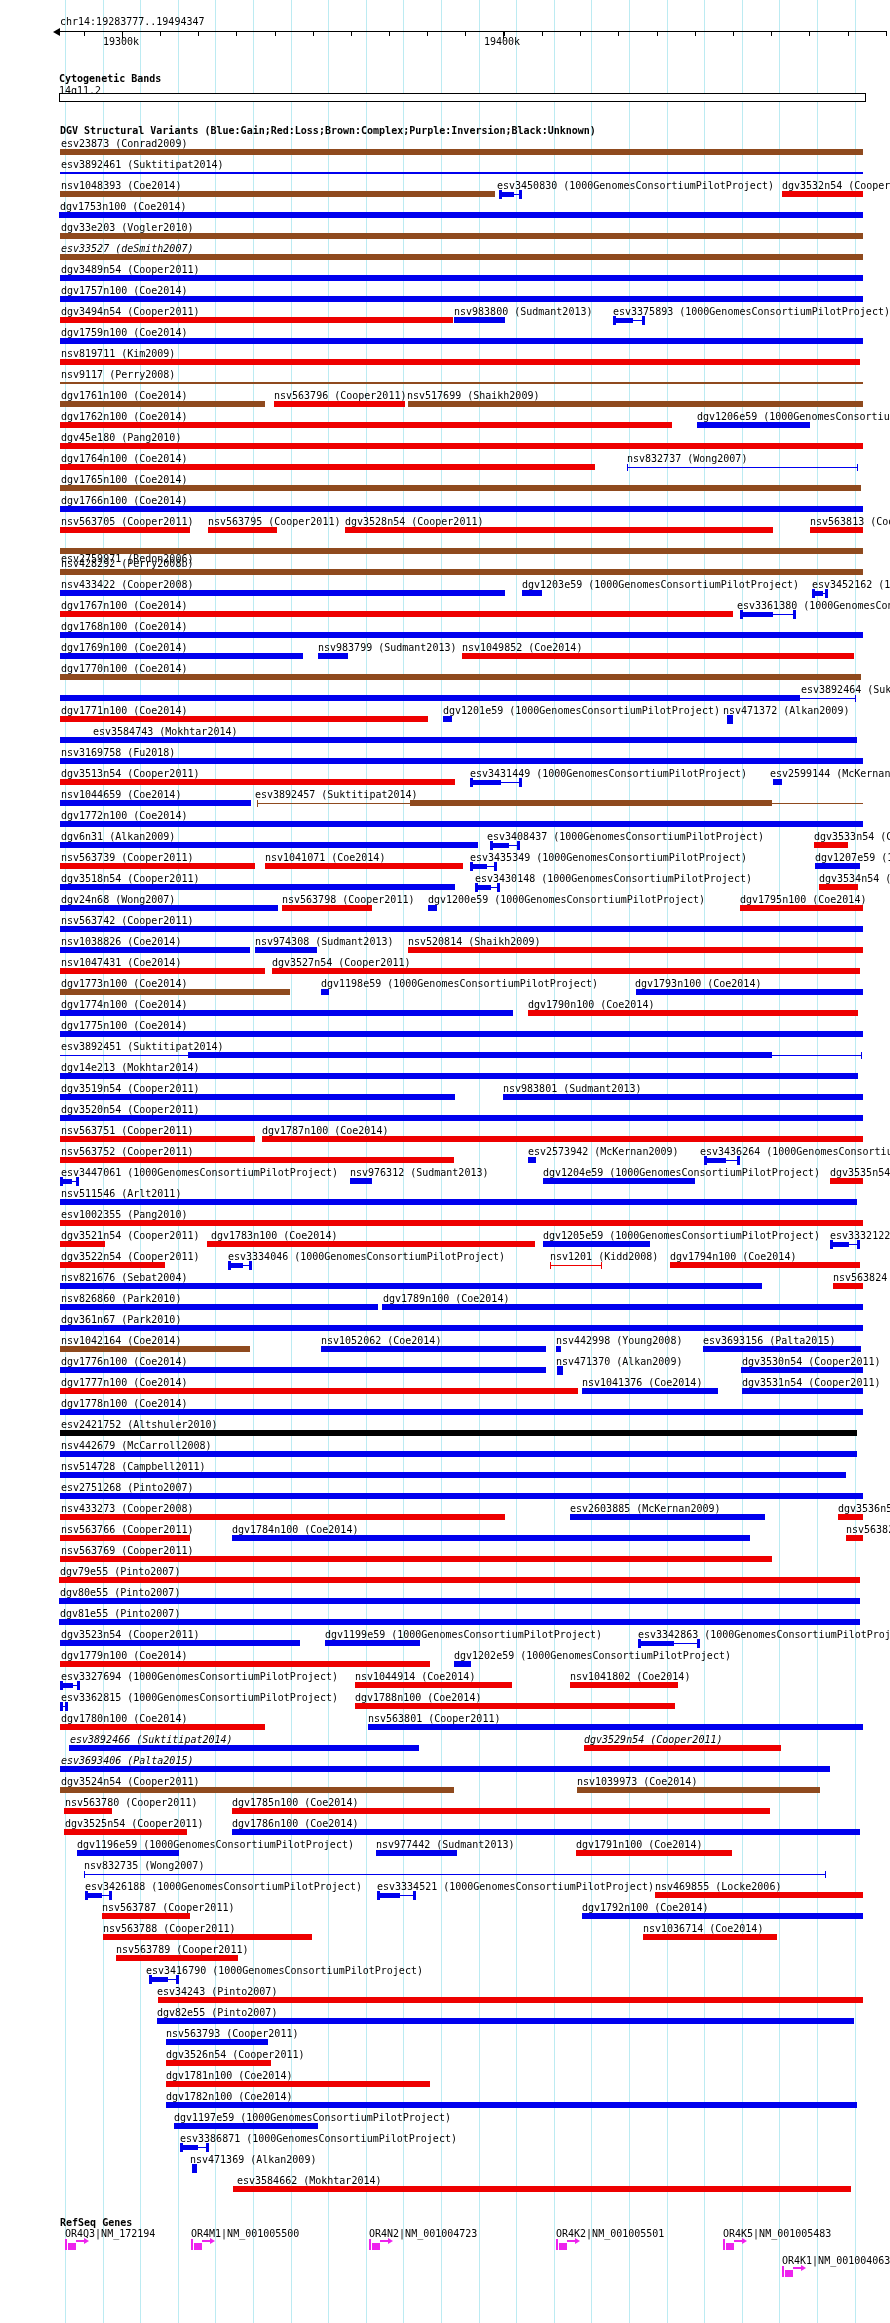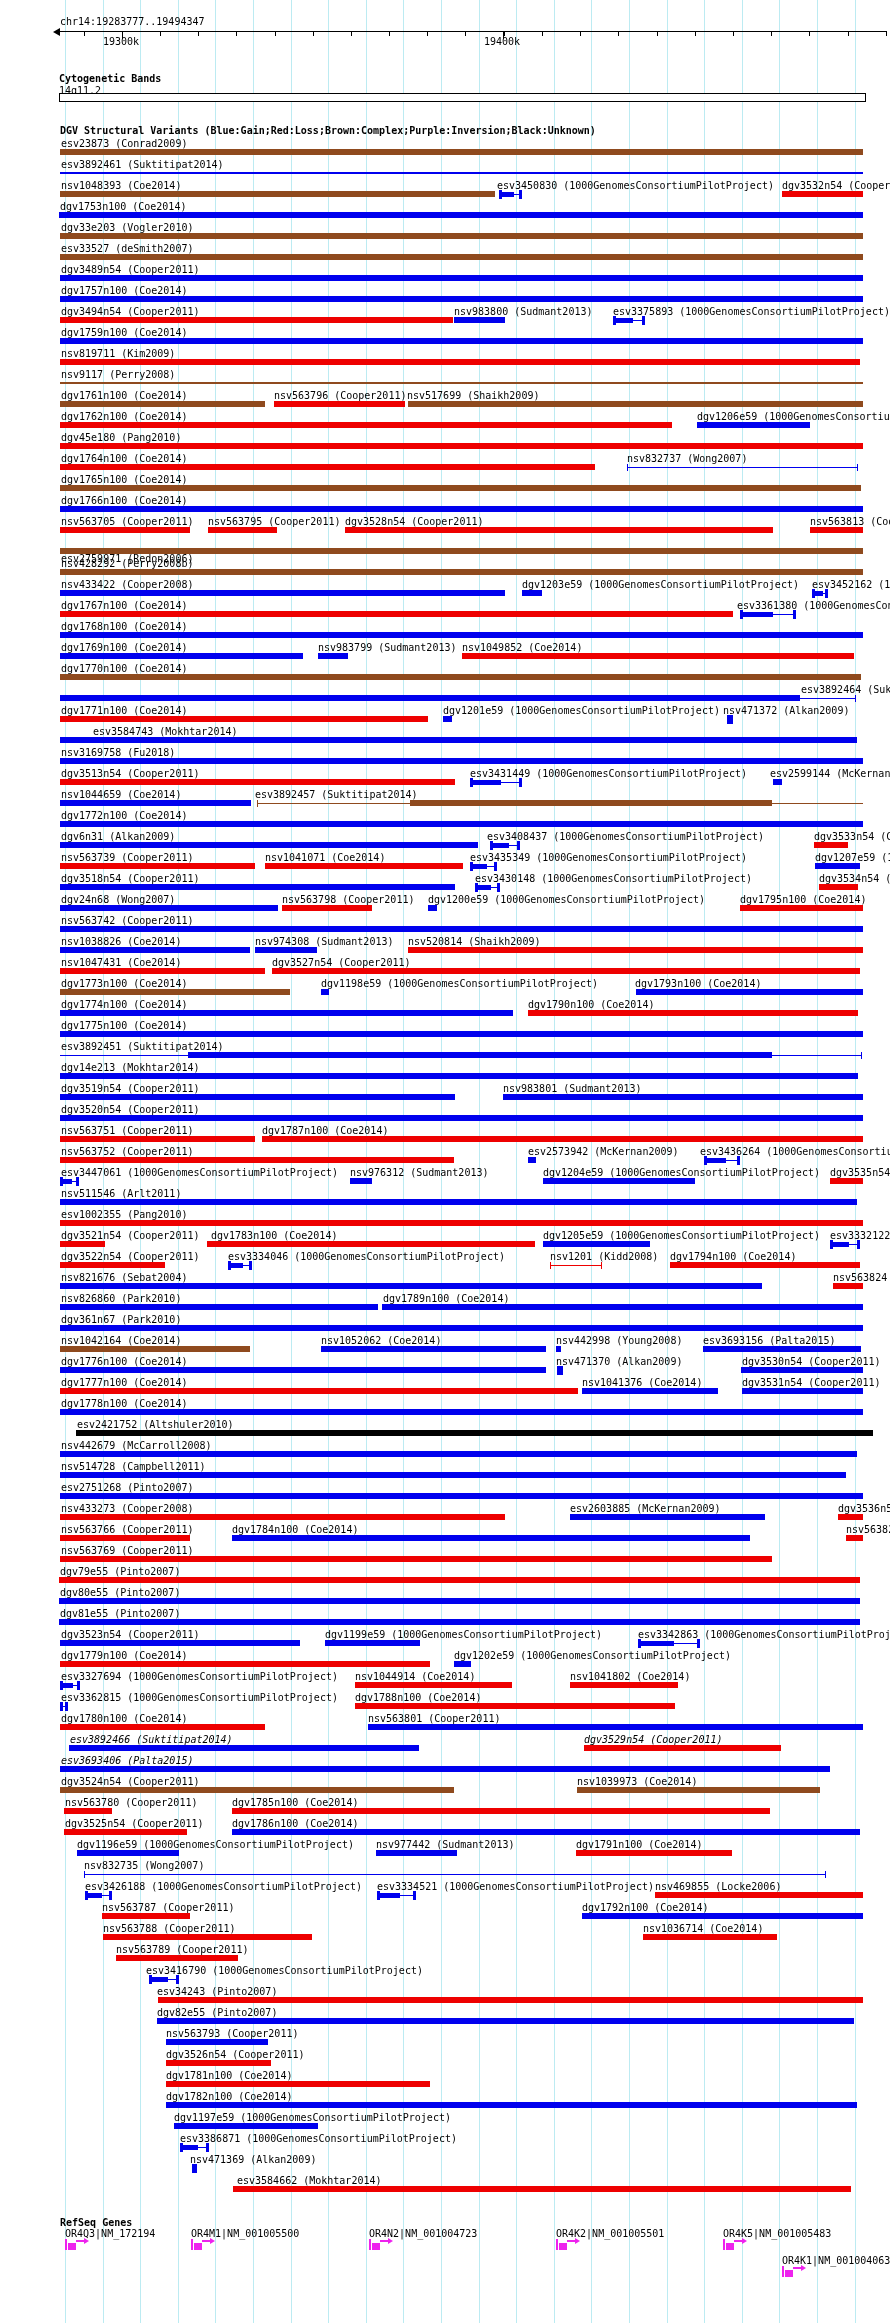--- a/index.html
+++ b/index.html
@@ -122,21 +122,21 @@
         </div>
         <div class="abs" style="left: 0px; top: 202px; width: 890px; height: 21px;">
           <span class="lbl" style="left: 60px; top: 0px;">dgv1753n100 (Coe2014)</span>
           <div class="bar" style="left: 59px; top: 10px; width: 804px; background: rgb(0, 0, 238);"></div>
         </div>
         <div class="abs" style="left: 0px; top: 223px; width: 890px; height: 21px;">
           <span class="lbl" style="left: 61px; top: 0px;">dgv33e203 (Vogler2010)</span>
           <div class="bar" style="left: 60px; top: 10px; width: 803px; background: rgb(143, 74, 30);"></div>
         </div>
         <div class="abs" style="left: 0px; top: 244px; width: 890px; height: 21px;">
-          <span class="lbl" style="left: 61px; top: 0px;">esv33527 (deSmith2007)</span>
+          <span class="lbl" style="left: 61px; top: 0px; font-style: italic;">esv33527 (deSmith2007)</span>
           <div class="bar" style="left: 60px; top: 10px; width: 803px; background: rgb(143, 74, 30);"></div>
         </div>
         <div class="abs" style="left: 0px; top: 265px; width: 890px; height: 21px;">
           <span class="lbl" style="left: 61px; top: 0px;">dgv3489n54 (Cooper2011)</span>
           <div class="bar" style="left: 60px; top: 10px; width: 803px; background: rgb(0, 0, 238);"></div>
         </div>
         <div class="abs" style="left: 0px; top: 286px; width: 890px; height: 21px;">
           <span class="lbl" style="left: 61px; top: 0px;">dgv1757n100 (Coe2014)</span>
           <div class="bar" style="left: 60px; top: 10px; width: 803px; background: rgb(0, 0, 238);"></div>
         </div>
@@ -506,21 +506,21 @@
           <div class="bar" style="left: 60px; top: 10px; width: 518px; background: rgb(238, 0, 0);"></div>
           <span class="lbl" style="left: 582px; top: 0px;">nsv1041376 (Coe2014)</span>
           <div class="bar" style="left: 582px; top: 10px; width: 136px; background: rgb(0, 0, 238);"></div>
           <span class="lbl" style="left: 742px; top: 0px;">dgv3531n54 (Cooper2011)</span>
           <div class="bar" style="left: 742px; top: 10px; width: 121px; background: rgb(0, 0, 238);"></div>
         </div>
         <div class="abs" style="left: 0px; top: 1399px; width: 890px; height: 21px;">
           <span class="lbl" style="left: 61px; top: 0px;">dgv1778n100 (Coe2014)</span>
           <div class="bar" style="left: 60px; top: 10px; width: 803px; background: rgb(0, 0, 238);"></div>
         </div>
-        <div class="abs" style="left: 0px; top: 1420px; width: 820px; height: 21px; margin-left: 16px;">
+        <div class="abs" style="left: 0px; top: 1420px; width: 820px; height: 21px;">
           <span class="lbl" style="left: 61px; top: 0px;">esv2421752 (Altshuler2010)</span>
           <div class="bar" style="left: 60px; top: 10px; width: 797px; background: rgb(0, 0, 0);"></div>
         </div>
         <div class="abs" style="left: 0px; top: 1441px; width: 890px; height: 21px;">
           <span class="lbl" style="left: 61px; top: 0px;">nsv442679 (McCarroll2008)</span>
           <div class="bar" style="left: 60px; top: 10px; width: 797px; background: rgb(0, 0, 238);"></div>
         </div>
         <div class="abs" style="left: 0px; top: 1462px; width: 890px; height: 21px;">
           <span class="lbl" style="left: 61px; top: 0px;">nsv514728 (Campbell2011)</span>
           <div class="bar" style="left: 60px; top: 10px; width: 786px; background: rgb(0, 0, 238);"></div>

